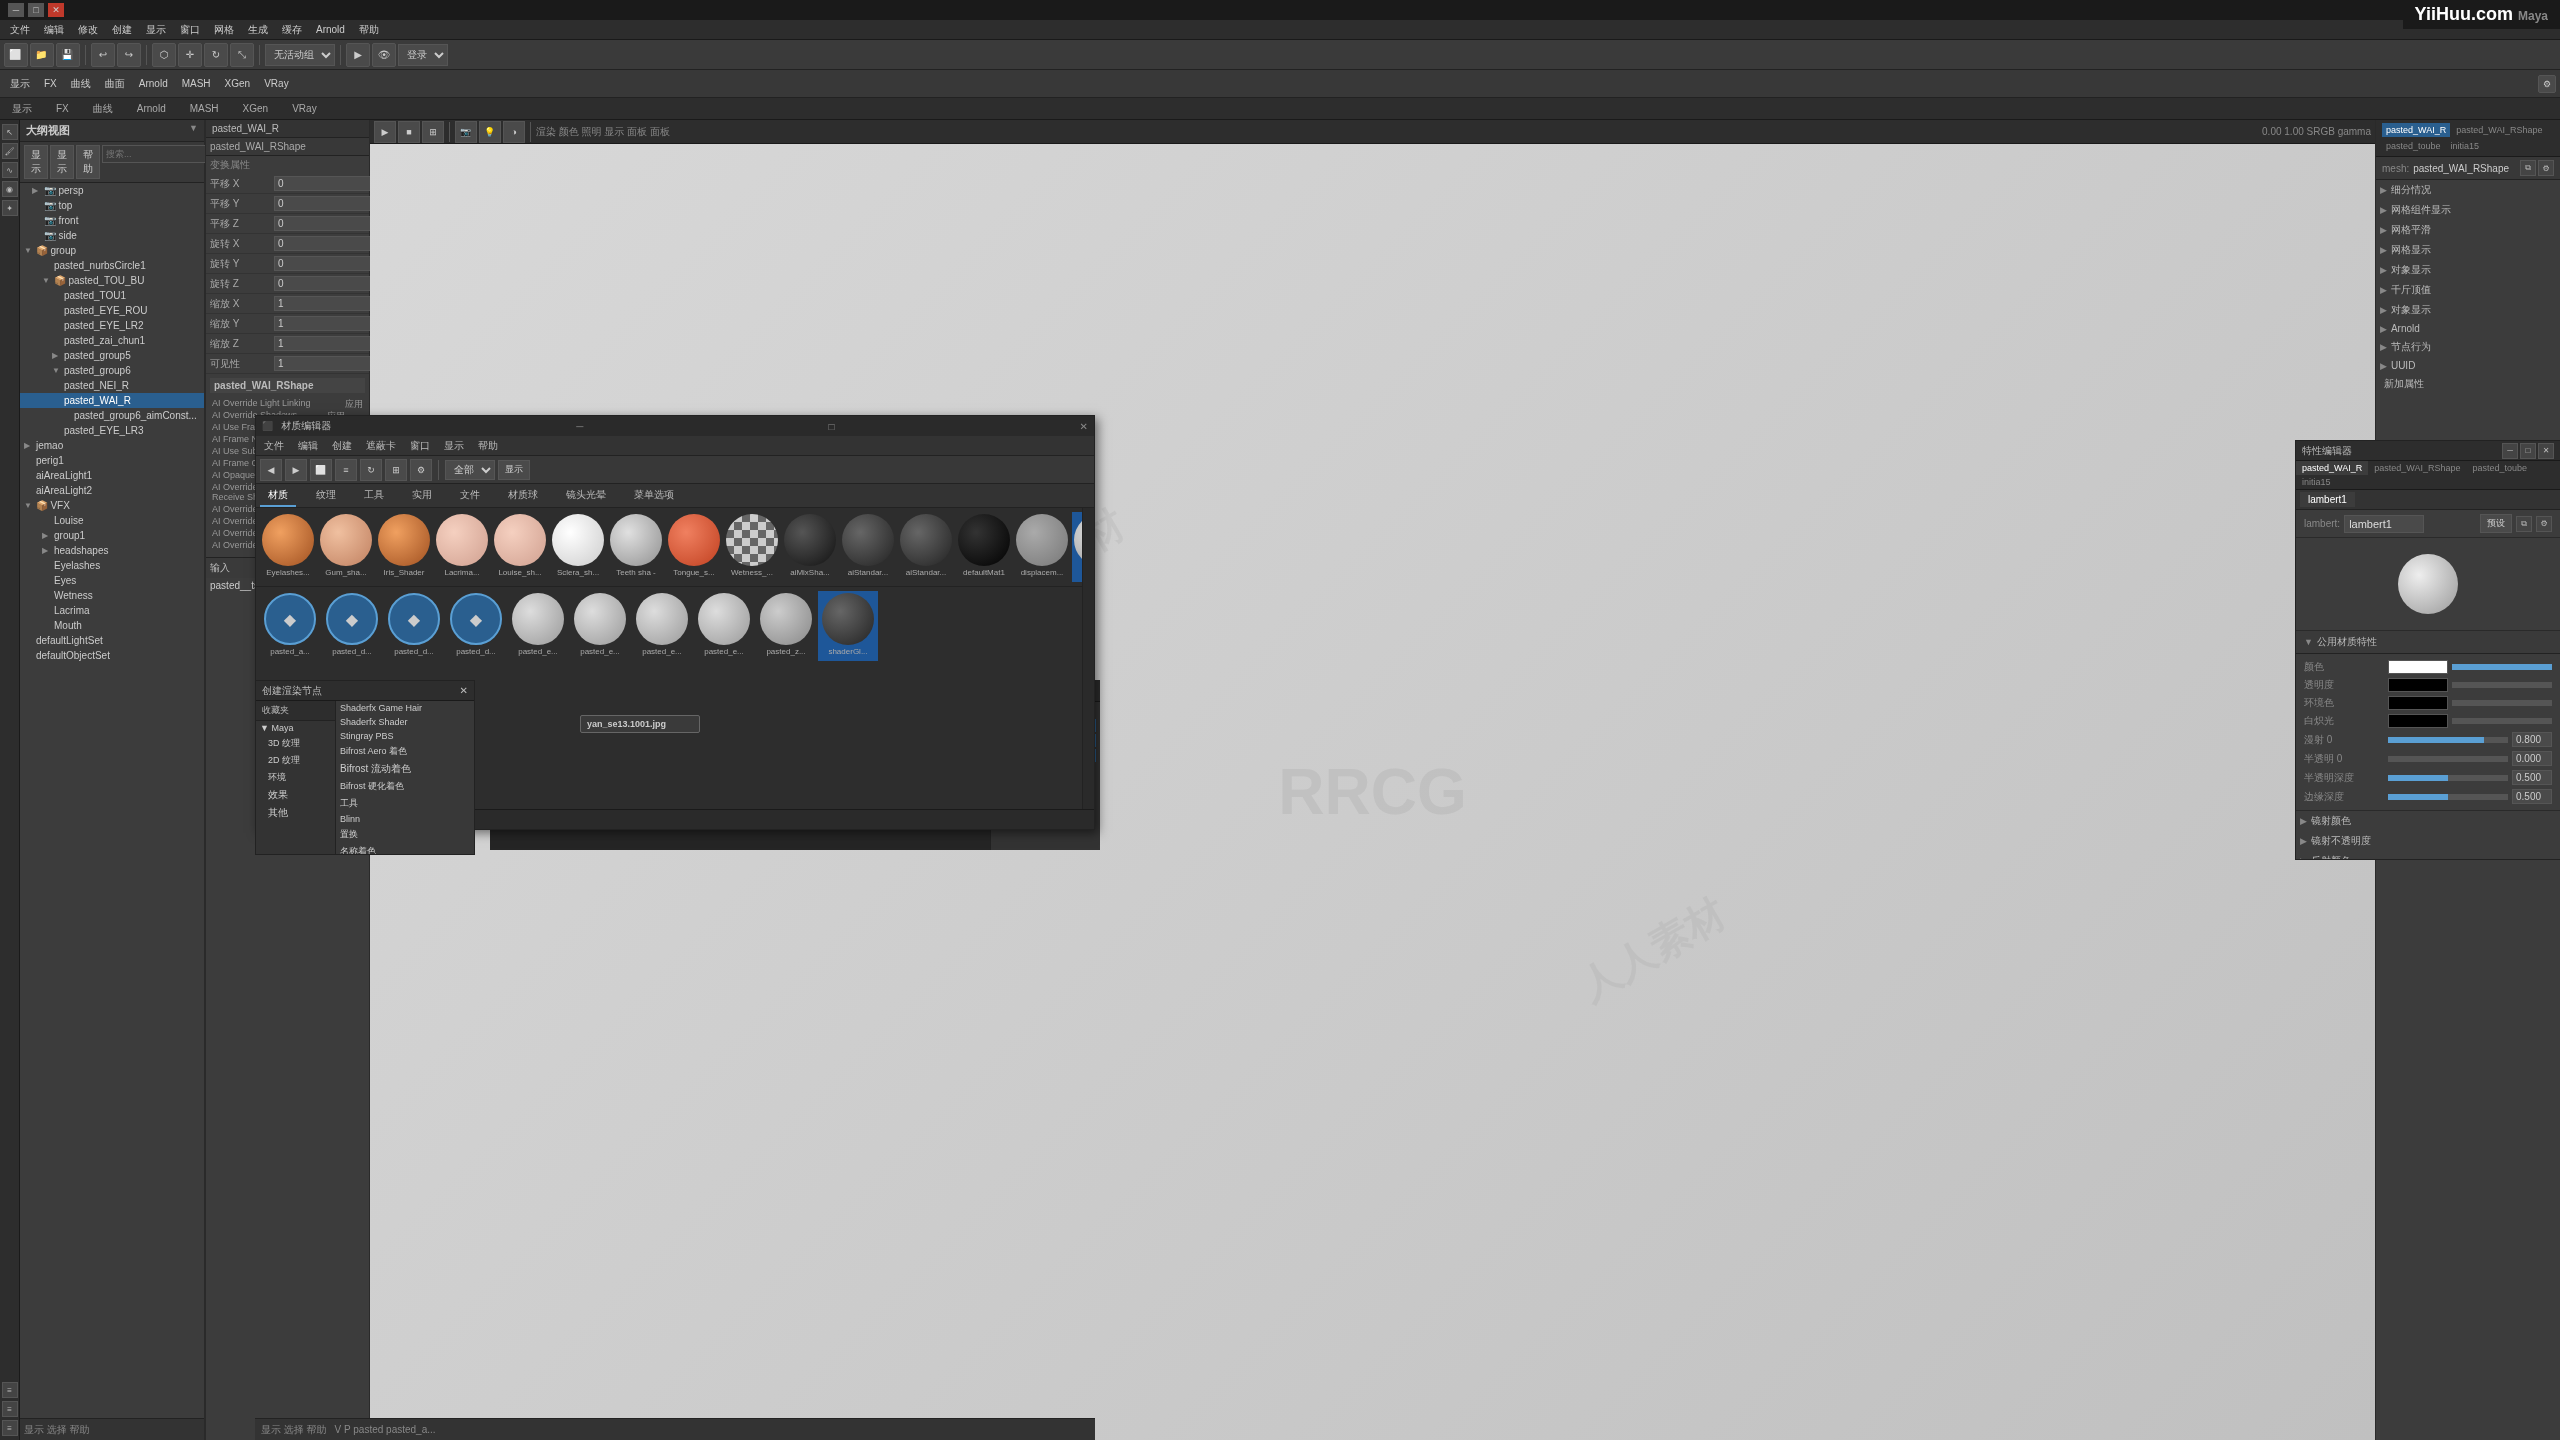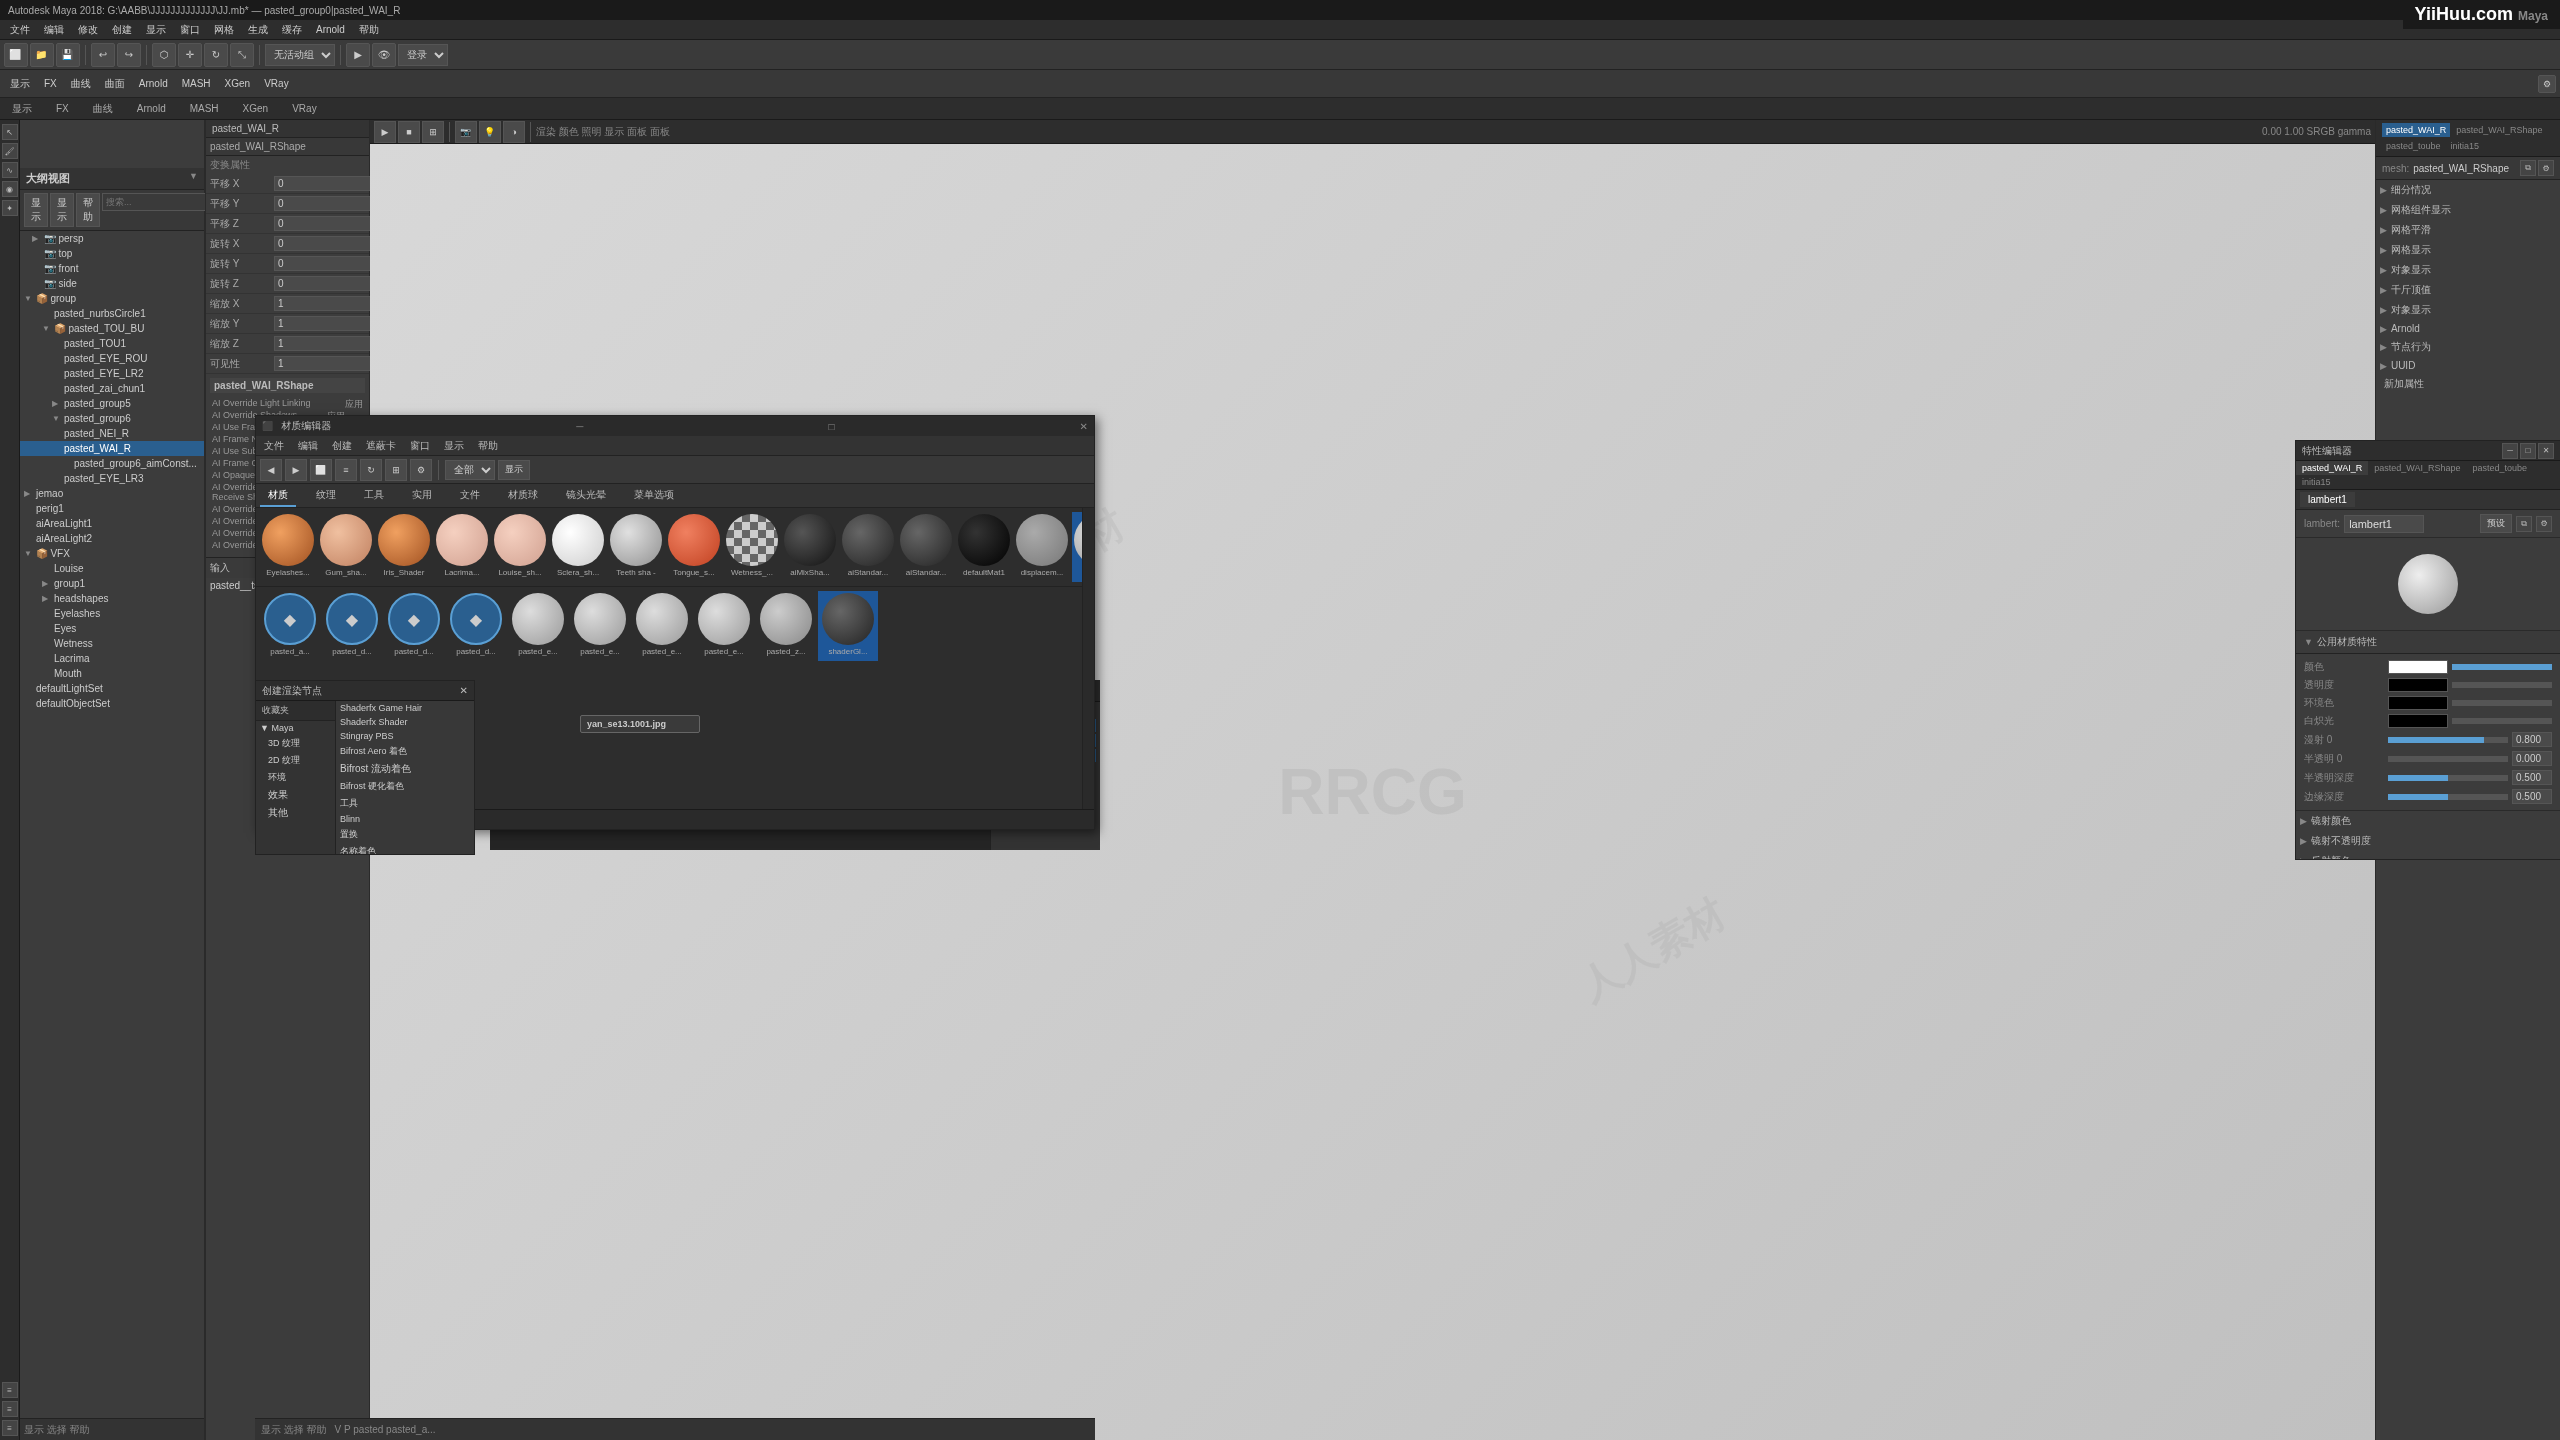--- a/index.html
+++ b/index.html
@@ -131,21 +131,20 @@
     .sidebar-header {
       background: #333;
       padding: 3px 6px;
       font-size: 11px;
       font-weight: bold;
       color: #ccc;
       border-bottom: 1px solid #222;
       display: flex;
       align-items: flex-start;
       justify-content: space-between;
-      margin-top: 48px;
     }
     .sidebar-toolbar {
       display: flex;
       gap: 2px;
       padding: 3px 4px;
       border-bottom: 1px solid #222;
       background: #383838;
     }
     .sidebar-btn {
       padding: 2px 6px;
@@ -517,21 +516,20 @@
       font-weight: bold;
       margin-bottom: 4px;
       padding: 2px 4px;
       background: #444;
     }
   </style>
 </head>
 <body>
 
 <div class="title-bar">
-  <span class="title-bar-text">Autodesk Maya 2018: G:\AABB\JJJJJJJJJJJJJ\JJ.mb* — pasted_group0|pasted_WAI_R</span>
   <div class="title-bar-controls">
     <button class="title-btn">─</button>
     <button class="title-btn">□</button>
     <button class="title-btn close">✕</button>
   </div>
 </div>
 
 <div class="yiihuu-badge">
   <span>YiiHuu.com</span>
   <span style="color:#888; font-size:12px;"> Maya</span>

